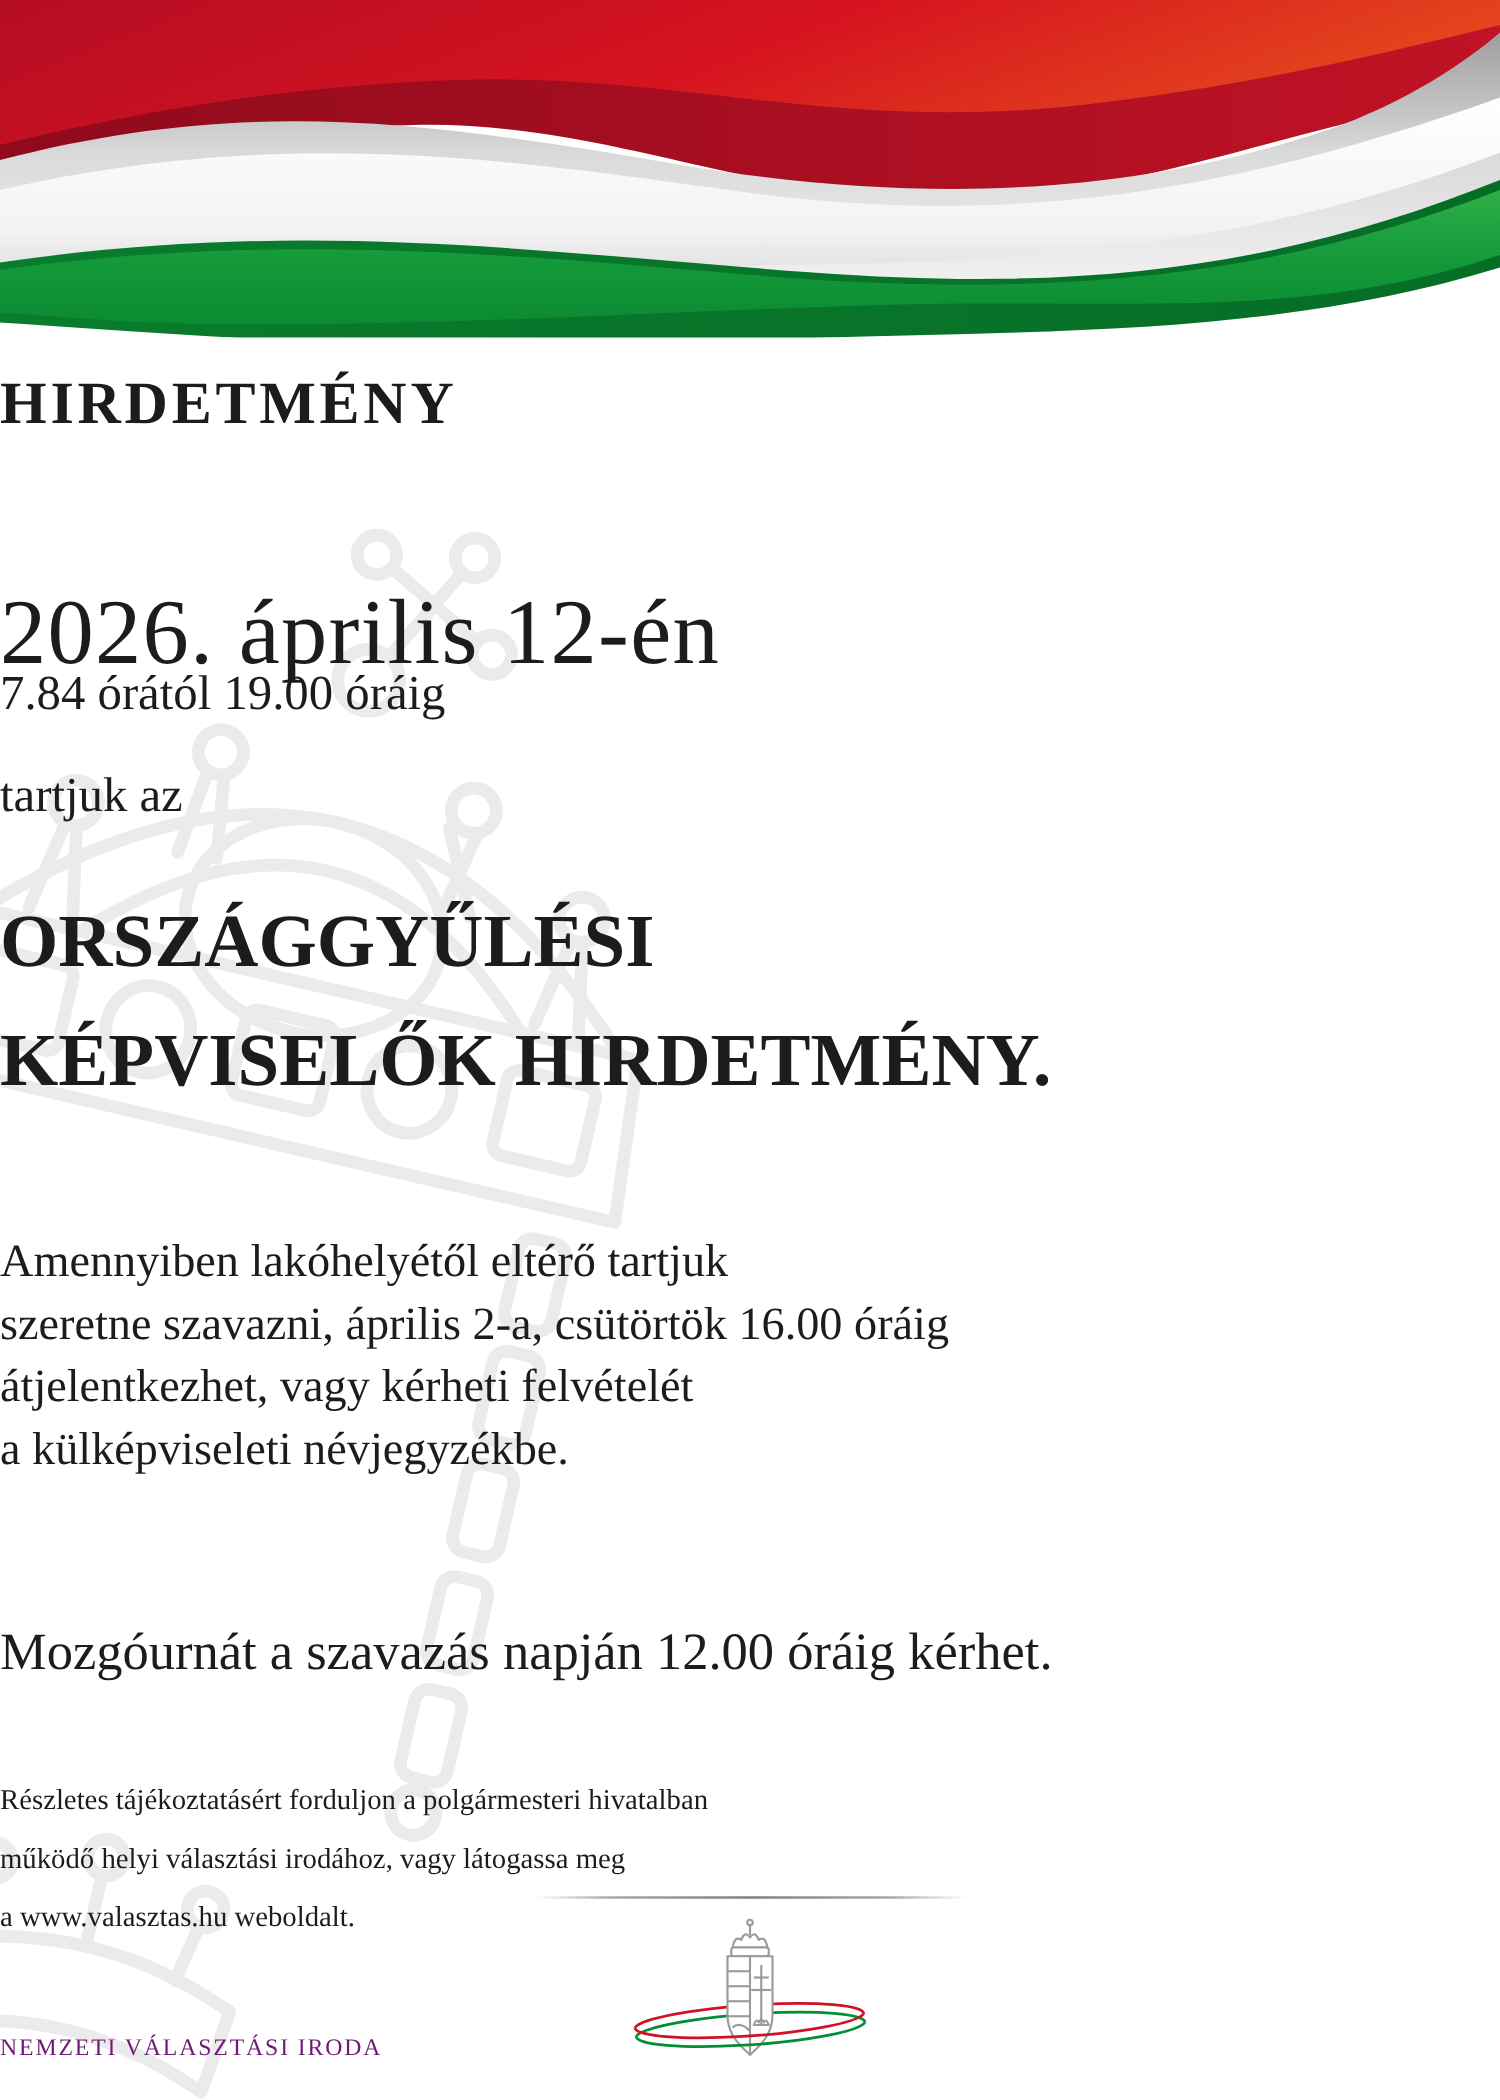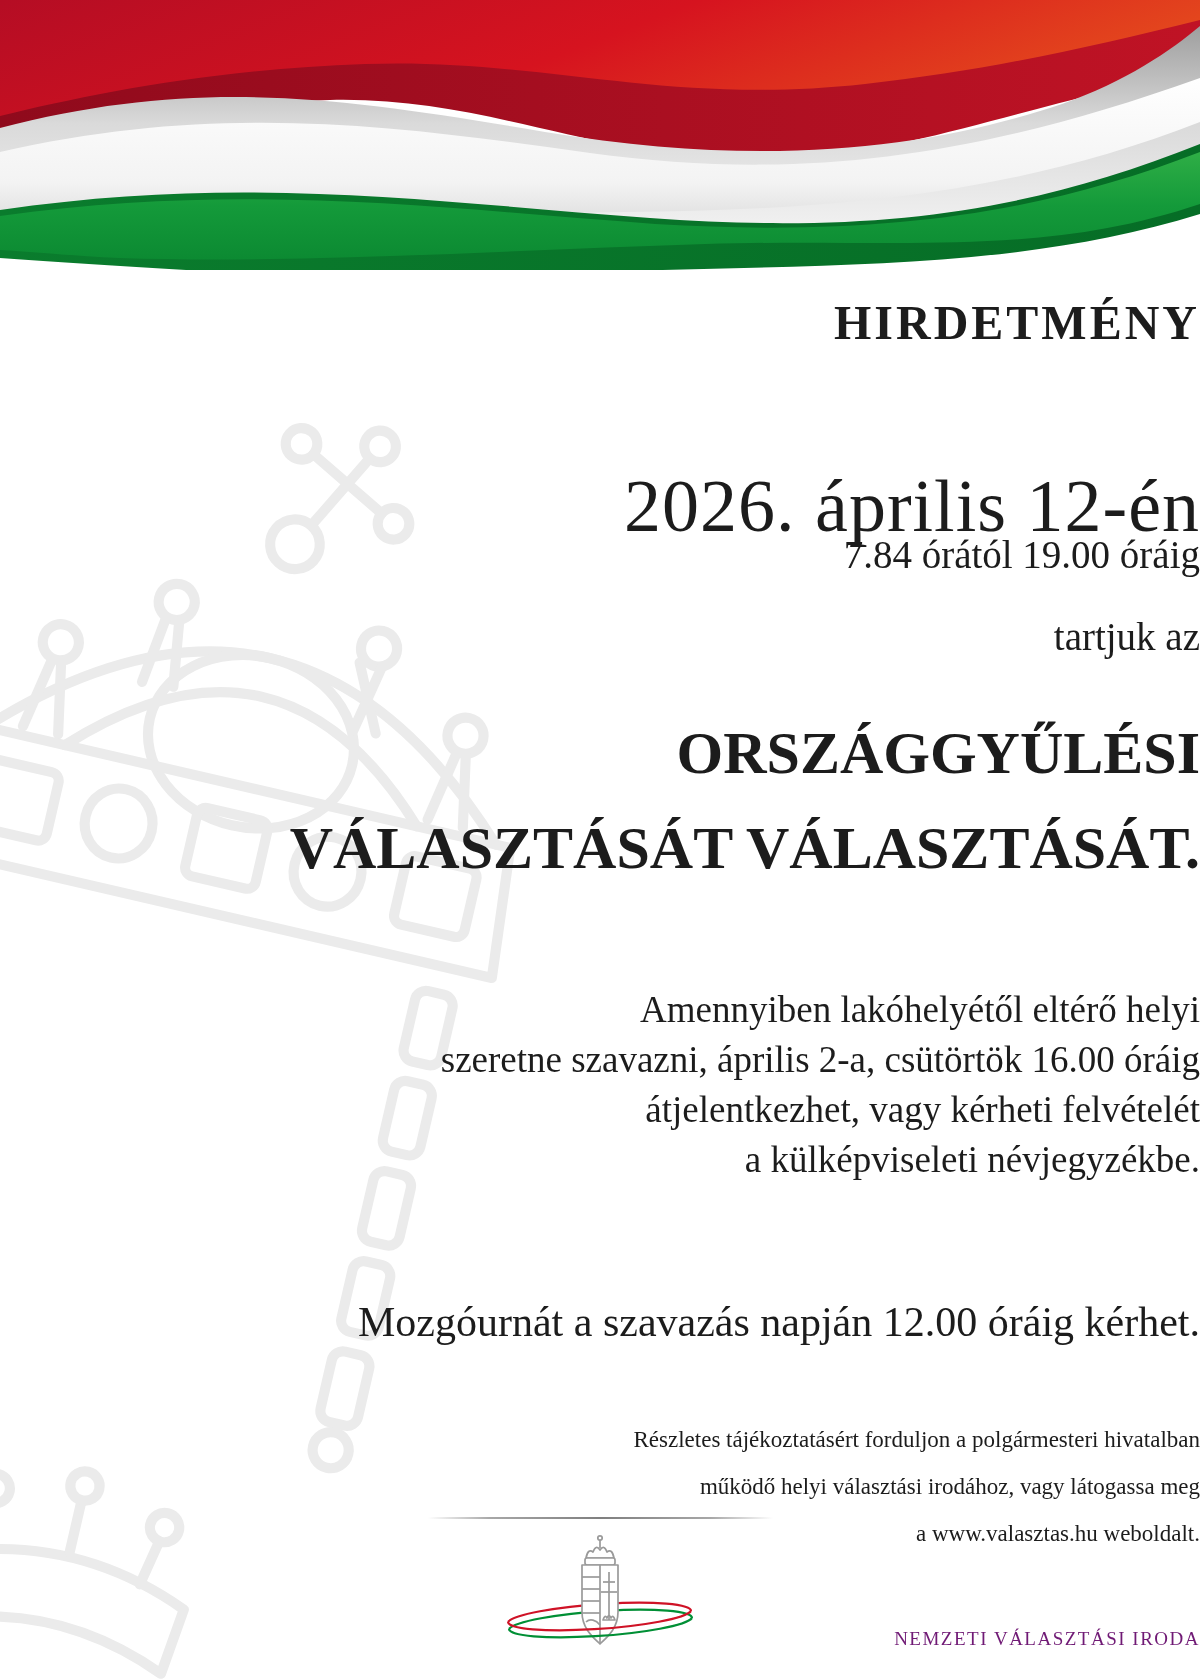--- a/index.html
+++ b/index.html
@@ -2,21 +2,21 @@
 <html lang="hu"><head>
 <meta charset="utf-8">
 <style>
   html,body{margin:0;padding:0;}
   body{
     width:1200px;height:1680px;position:relative;overflow:hidden;
     background:#ffffff;
     font-family:"Liberation Serif","DejaVu Serif",serif;
     color:#1c1c1c;
   }
-  .abs{position:absolute;left:0;right:0;text-align:right;padding-left:24px;}
+  .abs{position:absolute;left:0;right:0;text-align:left;}
   .nowrap{white-space:nowrap;display:block;}
 
   .flag{position:absolute;top:0;left:0;width:1200px;height:270px;}
 
   .watermark{
     position:absolute;left:-160px;top:388px;width:790px;height:1410px;
     transform:rotate(13deg);transform-origin:50% 30%;
     pointer-events:none;
   }
 
@@ -134,25 +134,25 @@
 
 <div class="abs title">HIRDETMÉNY</div>
 
 <div class="abs date-line">2026. április 12-én</div>
 <div class="abs time-line">7.84 órától 19.00 óráig</div>
 
 <div class="abs lead-in">tartjuk az</div>
 
 <div class="abs event-heading">
   <span class="nowrap">ORSZÁGGYŰLÉSI</span>
-  <span class="nowrap">VÁLASZTÁSÁT VÁLASZTÁSÁT.</span>
+  <span class="nowrap">KÉPVISELŐK HIRDETMÉNY.</span>
 </div>
 
 <div class="abs para1">
-  <span class="nowrap">Amennyiben lakóhelyétől eltérő helyi</span>
+  <span class="nowrap">Amennyiben lakóhelyétől eltérő tartjuk</span>
   <span class="nowrap">szeretne szavazni, április 2-a, csütörtök 16.00 óráig</span>
   <span class="nowrap">átjelentkezhet, vagy kérheti felvételét</span>
   <span class="nowrap">a külképviseleti névjegyzékbe.</span>
 </div>
 
 <div class="abs mobile-line">Mozgóurnát a szavazás napján 12.00 óráig kérhet.</div>
 
 <div class="abs para2">
   <span class="nowrap">Részletes tájékoztatásért forduljon a polgármesteri hivatalban</span>
   <span class="nowrap">működő helyi választási irodához, vagy látogassa meg</span>

